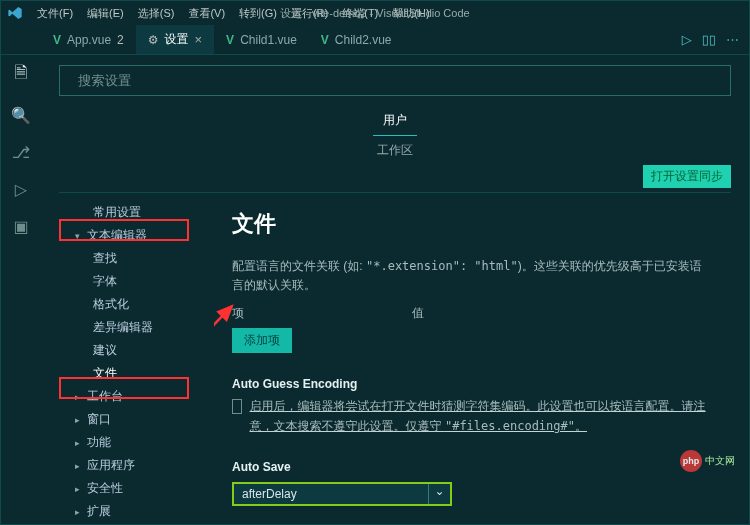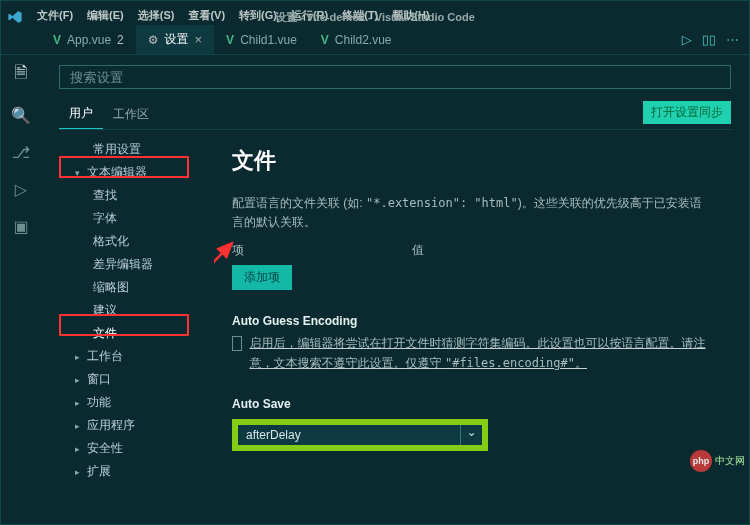--- a/index.html
+++ b/index.html
@@ -1,20 +1,20 @@
 <!DOCTYPE html>
 <html><head>
 <meta charset="utf-8">
 <style>
   * { box-sizing: border-box; margin: 0; padding: 0; font-family: "Segoe UI", "Microsoft YaHei", sans-serif; }
   body { background: #0a2a30; color: #ccc; width: 750px; height: 525px; overflow: hidden; font-size: 12px; }
   .root { display: flex; flex-direction: column; height: 100%; border: 1px solid #0e4a4a; }
 
   
-  .menubar { height: 24px; background: #0a2a30; display: flex; align-items: flex-end; padding: 0 6px; gap: 2px; color: #bfc7c7; font-size: 11px; font-weight: bold; }
+  .menubar { height: 24px; background: #0a2a30; display: flex; align-items: center; padding: 0 6px; gap: 2px; color: #bfc7c7; font-size: 11px; }
   .menubar .vscode-icon { width: 16px; height: 16px; margin-right: 6px; }
   .menubar .menu-item { padding: 2px 6px; cursor: default; }
   .menubar .spacer { flex: 1; }
   .menubar .title-center { position: absolute; left: 50%; transform: translateX(-50%); color: #9aa; font-size: 11px; }
 
   
   .tabs-row { height: 30px; background: #0a2a30; display: flex; align-items: stretch; border-bottom: 1px solid #0e4a4a; }
   .activitybar-space { width: 40px; }
   .tab { display: flex; align-items: center; gap: 6px; padding: 0 12px; color: #8aa; font-size: 12px; cursor: default; }
   .tab.active { background: #0d3a40; color: #fff; }
@@ -24,24 +24,24 @@
   .tabs-right { margin-left: auto; display: flex; align-items: center; gap: 10px; padding-right: 10px; color: #4fc1c1; }
   .tabs-right .iconbtn { font-size: 13px; }
 
   
   .body { flex: 1; display: flex; min-height: 0; }
   .activitybar { width: 40px; background: #0a2a30; display: flex; flex-direction: column; align-items: center; padding-top: 6px; gap: 18px; color: #6f8f8f; }
   .activitybar .act { font-size: 16px; cursor: default; }
   .activitybar .act.active { color: #e5f0f0; }
 
   .settings-panel { flex: 1; display: flex; flex-direction: column; padding: 10px 18px 0 18px; position: relative; overflow: hidden; }
-  .search-box { height: 24px; border: 1px solid #2a6b6b; background: transparent; width: 100%; padding: 0 10px; color: #ccc; }
+  .search-box { height: 31px; border: 1px solid #2a6b6b; background: transparent; width: 100%; padding: 0 18px; color: #ccc; }
   .search-box::placeholder { color: #6f8f8f; }
 
-  .scope-row { display: flex; align-items: center; margin-top: 10px; border-bottom: 1px solid #0e4a4a; }
+  .scope-row { display: flex; align-items: center; margin-top: 10px; border-bottom: 1px solid #0e4a4a; flex-direction: column; }
   .scope { padding: 6px 10px; color: #9aa; font-size: 12px; }
   .scope.active { color: #fff; border-bottom: 1px solid #21c0c0; }
   .sync-btn { margin-left: auto; background: #1fd1b0; color: #063; padding: 3px 8px; font-size: 12px; border: none; margin-bottom: 4px; }
 
   .settings-body { flex: 1; display: flex; min-height: 0; margin-top: 8px; }
   .tree { width: 155px; padding-left: 10px; color: #bcd; position: relative; font-size: 12px; }
   .tree-item { padding: 3px 6px; display: flex; align-items: center; gap: 4px; white-space: nowrap; }
   .tree-item.sub { padding-left: 24px; }
   .tree-item .chev { font-size: 9px; color: #8aa; width: 8px; display:inline-block; }
   .tree-item.selected { color: #fff; }
@@ -53,27 +53,27 @@
   .setting-block .label { color: #e5f0f0; font-weight: 600; margin-bottom: 6px; }
   .setting-block .desc { line-height: 1.6; color: #a8bcbc; }
   .code { font-family: Consolas, monospace; }
   .assoc-table { margin-top: 10px; }
   .assoc-table .hdr { display: flex; color: #a8bcbc; font-size: 12px; }
   .assoc-table .hdr div:first-child { width: 180px; }
   .add-btn { background: #14b8a6; color: #044; border: none; padding: 4px 12px; font-size: 12px; margin-top: 6px; position: relative; z-index: 2; }
   .checkbox-row { display: flex; gap: 8px; align-items: flex-start; text-decoration: underline; }
   .checkbox-row .cb { width: 15px; height: 15px; border: 1px solid #6f8f8f; margin-top: 2px; }
   .linklike { color: #2cc6e0; }
-  .dropdown { display: flex; margin-top: 8px; border: 6px solid #84cc16; background: #0d3a40; width: 256px; }
+  .dropdown { display: flex; margin-top: 8px; border: 2px solid #84cc16; background: #0d3a40; width: 220px; }
   .dropdown .val { flex: 1; padding: 3px 8px; color: #d7e6e6; }
   .dropdown .dd-btn { width: 22px; border-left: 1px solid #3a7979; text-align: center; color: #cde; }
 
   .arrow-svg { position: absolute; pointer-events: none; z-index: 1; }
 
-  .watermark { position: absolute; right: 4px; bottom: 52px; display: flex; align-items: center; gap: 3px; opacity: 0.9; }
+  .watermark { position: absolute; right: 14px; bottom: 52px; display: flex; align-items: center; gap: 3px; opacity: 0.9; }
   .wm-circ { background: #cc3a3a; color: #fff; border-radius: 50%; width: 22px; height: 22px; display: flex; align-items: center; justify-content: center; font-size: 9px; font-weight: bold; }
   .wm-txt { color: #bfa; font-size: 10px; }
 </style>
 </head>
 <body>
 
 <div class="root">
 
   <div class="menubar">
     <svg class="vscode-icon" viewBox="0 0 24 24">
@@ -142,21 +142,20 @@
         <div class="tree">
           <div class="tree-item sub">常用设置</div>
           <div class="tree-item">
               <span class="chev">▾</span>
               <span>文本编辑器</span>
             </div>
           <div class="tree-item sub">查找</div>
           <div class="tree-item sub">字体</div>
           <div class="tree-item sub">格式化</div>
           <div class="tree-item sub">差异编辑器</div>
-          <div class="tree-item sub">缩略图</div>
           <div class="tree-item sub">建议</div>
           <div class="tree-item sub selected">文件</div>
           <div class="tree-item">
               <span class="chev">▸</span>
               <span>工作台</span>
             </div>
           <div class="tree-item">
               <span class="chev">▸</span>
               <span>窗口</span>
             </div>

